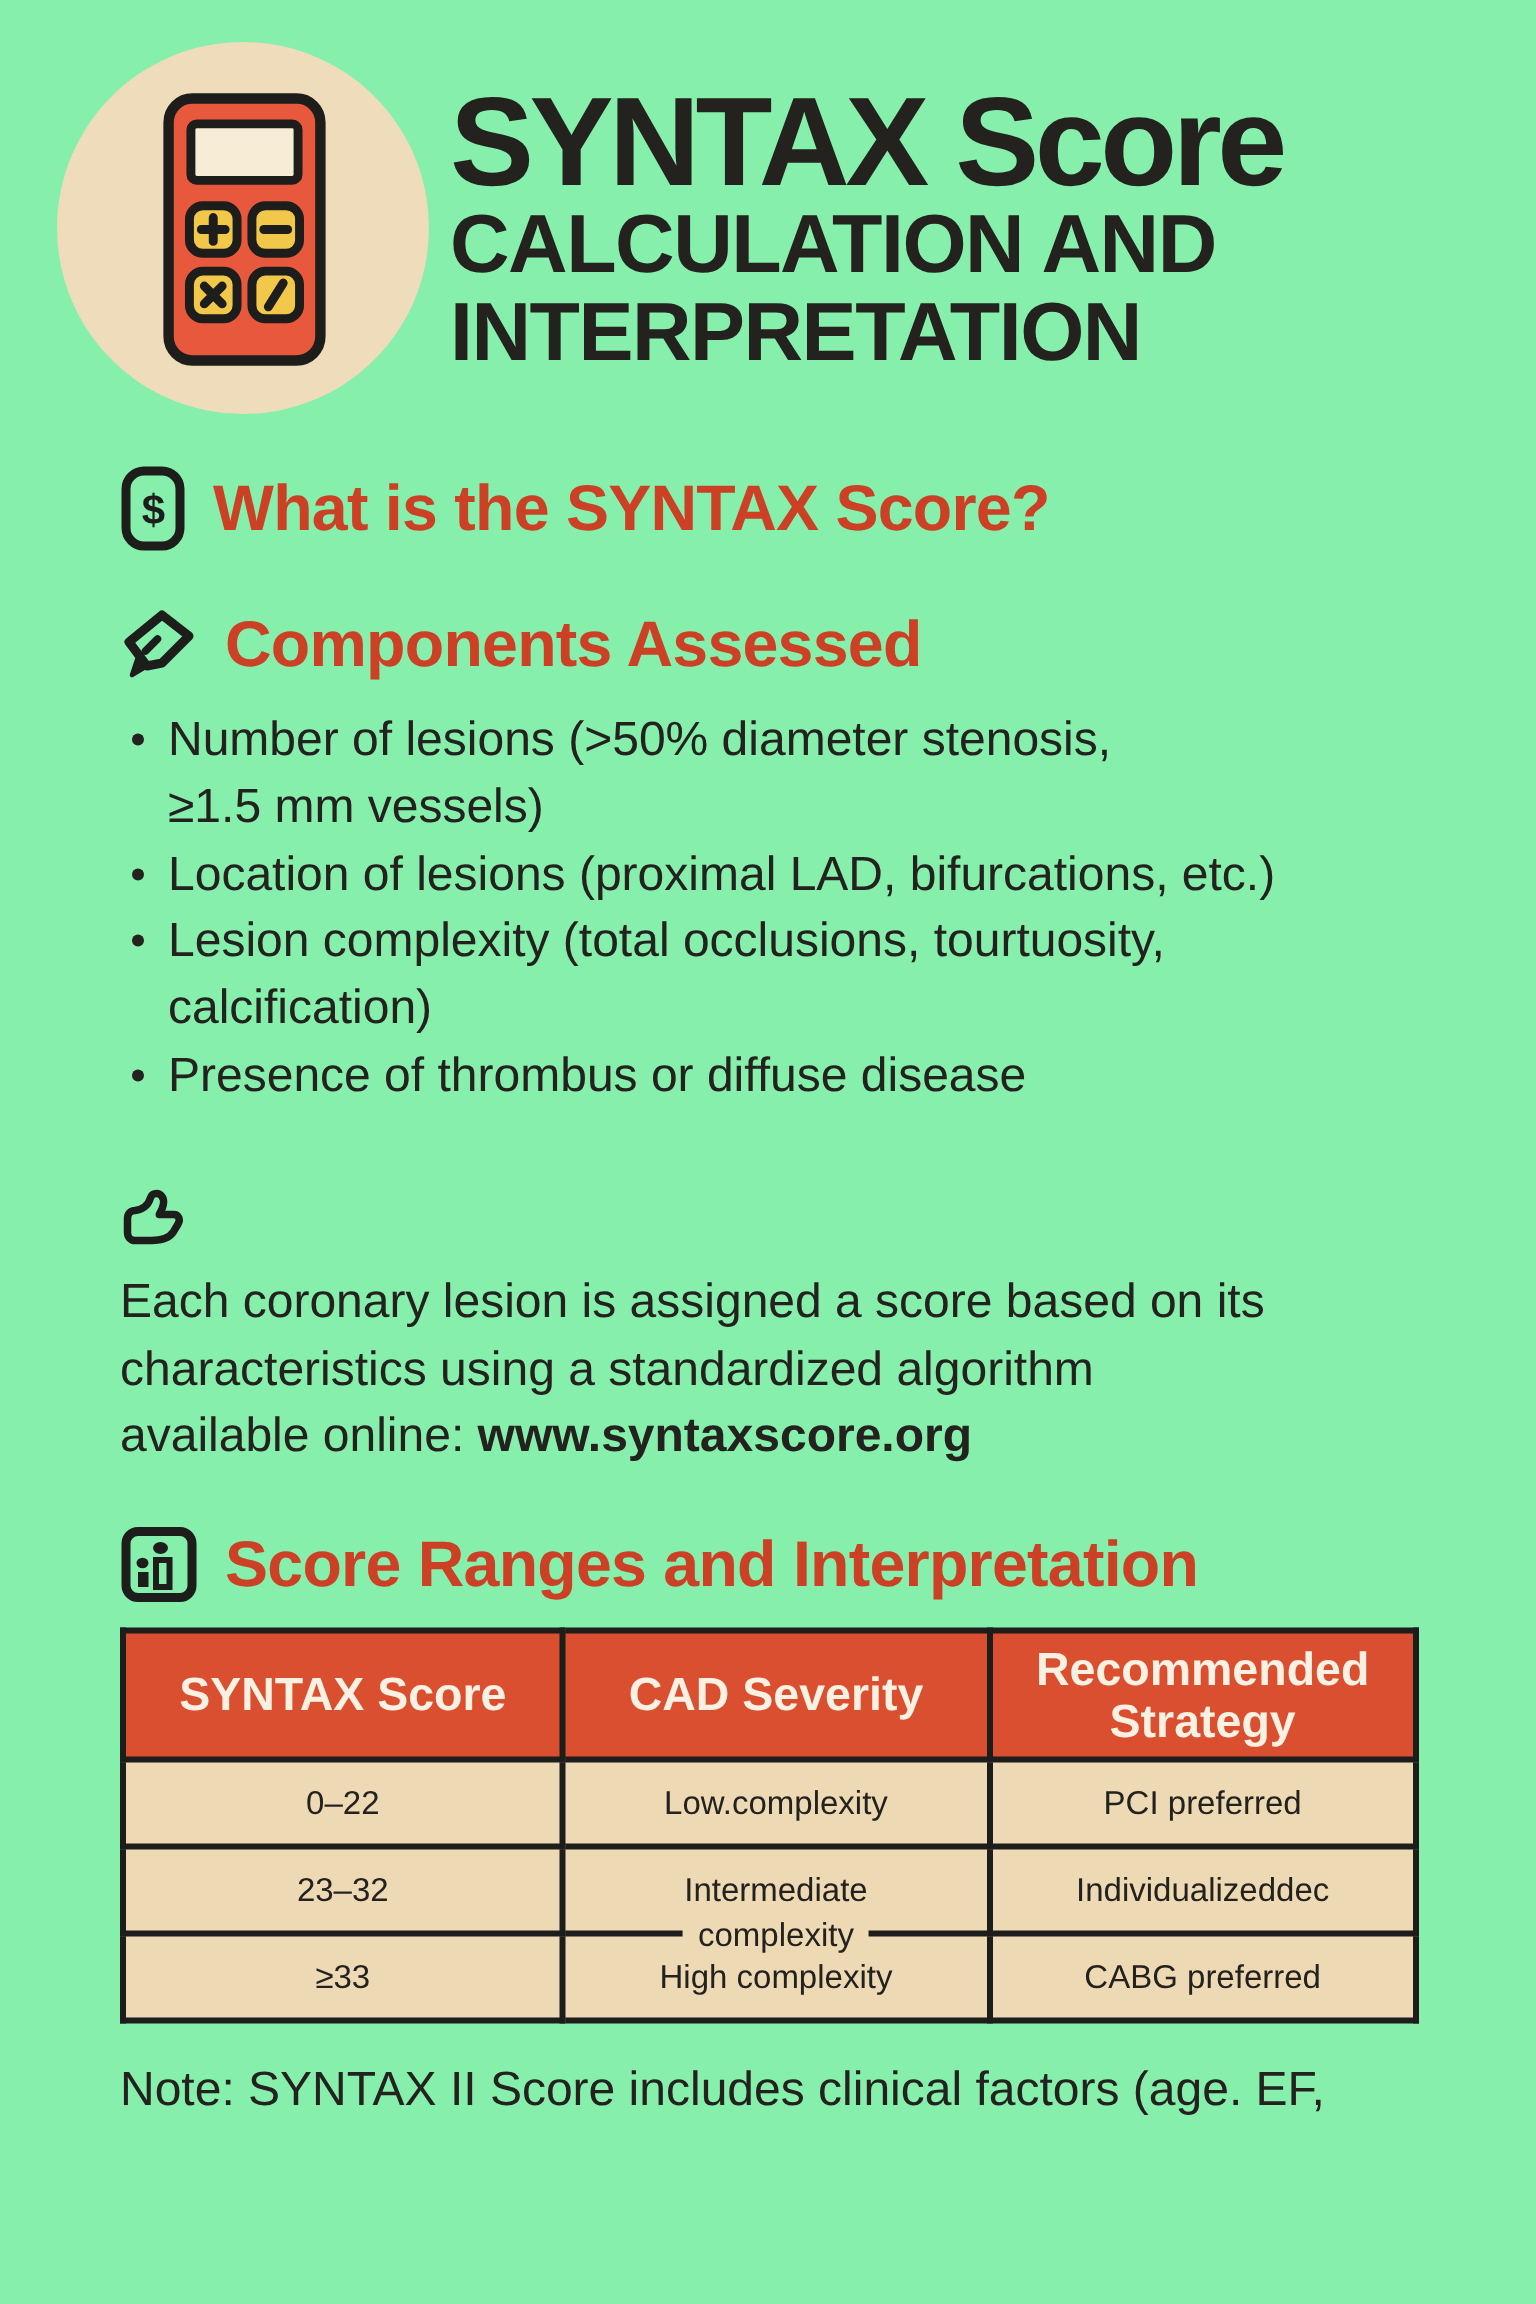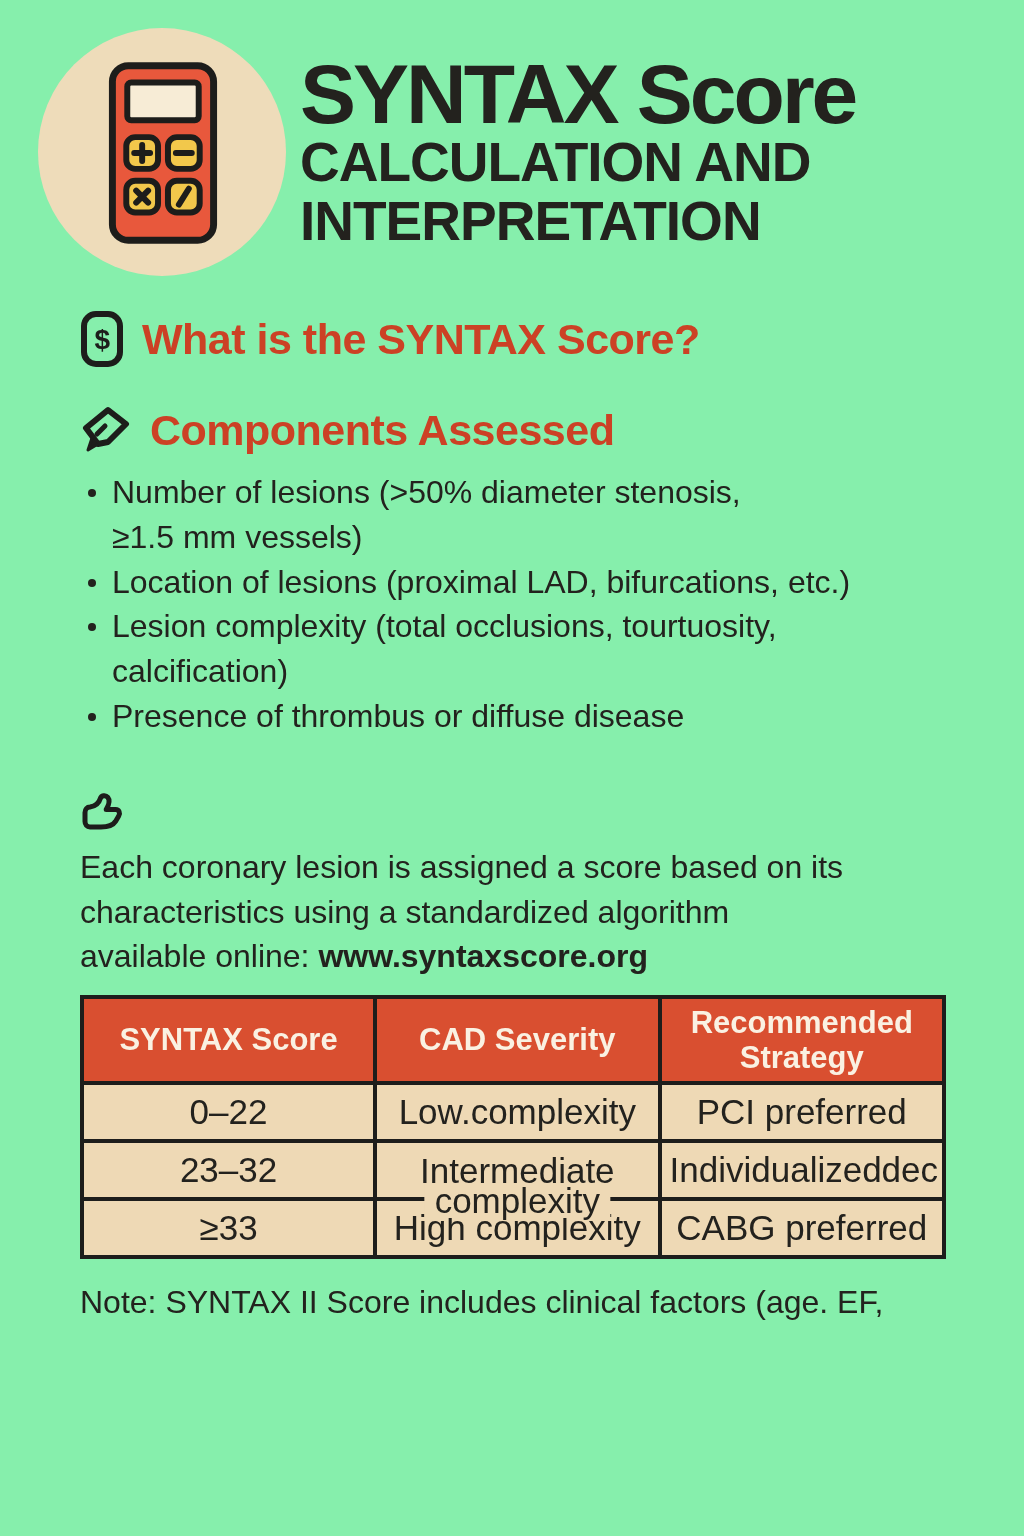--- a/index.html
+++ b/index.html
@@ -31,21 +31,21 @@
   .bullets li{position:relative;padding-left:32px;}
   .bullets li::before{content:"";position:absolute;left:8px;top:19px;width:8px;height:8px;
     border-radius:50%;background:#23221e;}
   .bullets .line{display:block;}
   .url{font-weight:700;}
   
   .score-table{border-collapse:collapse;margin-top:16px;width:866px;table-layout:fixed;}
   .score-table th,.score-table td{border:4px solid #1d1d1b;text-align:center;vertical-align:middle;}
   .score-table th{background:#d94f30;color:#faf1e2;font-size:31px;font-weight:700;
     height:78px;line-height:1.15;padding:2px 10px;}
-  .score-table td{background:#eed9b5;font-size:35px;height:50px;padding:2px 8px;}
+  .score-table td{background:#eed9b5;font-size:22px;height:50px;padding:2px 8px;}
   .col-score{width:34%;}
   .col-severity{width:33%;}
   .col-strategy{width:33%;}
   .severity-stack{position:relative;line-height:1.0;}
   .severity-overflow{position:absolute;left:50%;transform:translateX(-50%);
     bottom:-30px;background:#eed9b5;padding:0 10px;white-space:nowrap;z-index:2;}
   
   .note{font-size:32px;line-height:1.45;margin:20px 0 0 0;color:#23221e;}
   .note .line{display:block;}
 </style>
@@ -129,20 +129,32 @@
         </span>
       </h2>
       <p class="body-text">
         <span class="line">Each coronary lesion is assigned a score based on its</span>
         <span class="line">characteristics using a standardized algorithm</span>
         <span class="line"><span>available online: </span><span class="url">www.syntaxscore.org</span></span>
       </p>
     </section>
 
     <section class="sec-ranges">
+      <h2 class="sec-heading">
+        <span class="icon">
+          <svg width="52" height="52" viewBox="0 0 52 52">
+            <rect x="4" y="4" width="44" height="44" rx="8" fill="none" stroke="#1d1d1b" stroke-width="6"></rect>
+            <ellipse cx="27" cy="15" rx="5" ry="4" fill="#1d1d1b"></ellipse>
+            <ellipse cx="15" cy="25" rx="4" ry="3.5" fill="#1d1d1b"></ellipse>
+            <rect x="12" y="31" width="7" height="10" fill="#1d1d1b"></rect>
+            <rect x="24" y="23" width="9" height="18" fill="none" stroke="#1d1d1b" stroke-width="4"></rect>
+          </svg>
+        </span>
+        <span>Score Ranges and Interpretation</span>
+      </h2>
 
       <table class="score-table">
         <colgroup>
           <col class="col-score">
             <col class="col-severity">
             <col class="col-strategy">
         </colgroup>
         <thead>
           <tr>
             <th>SYNTAX Score</th>

